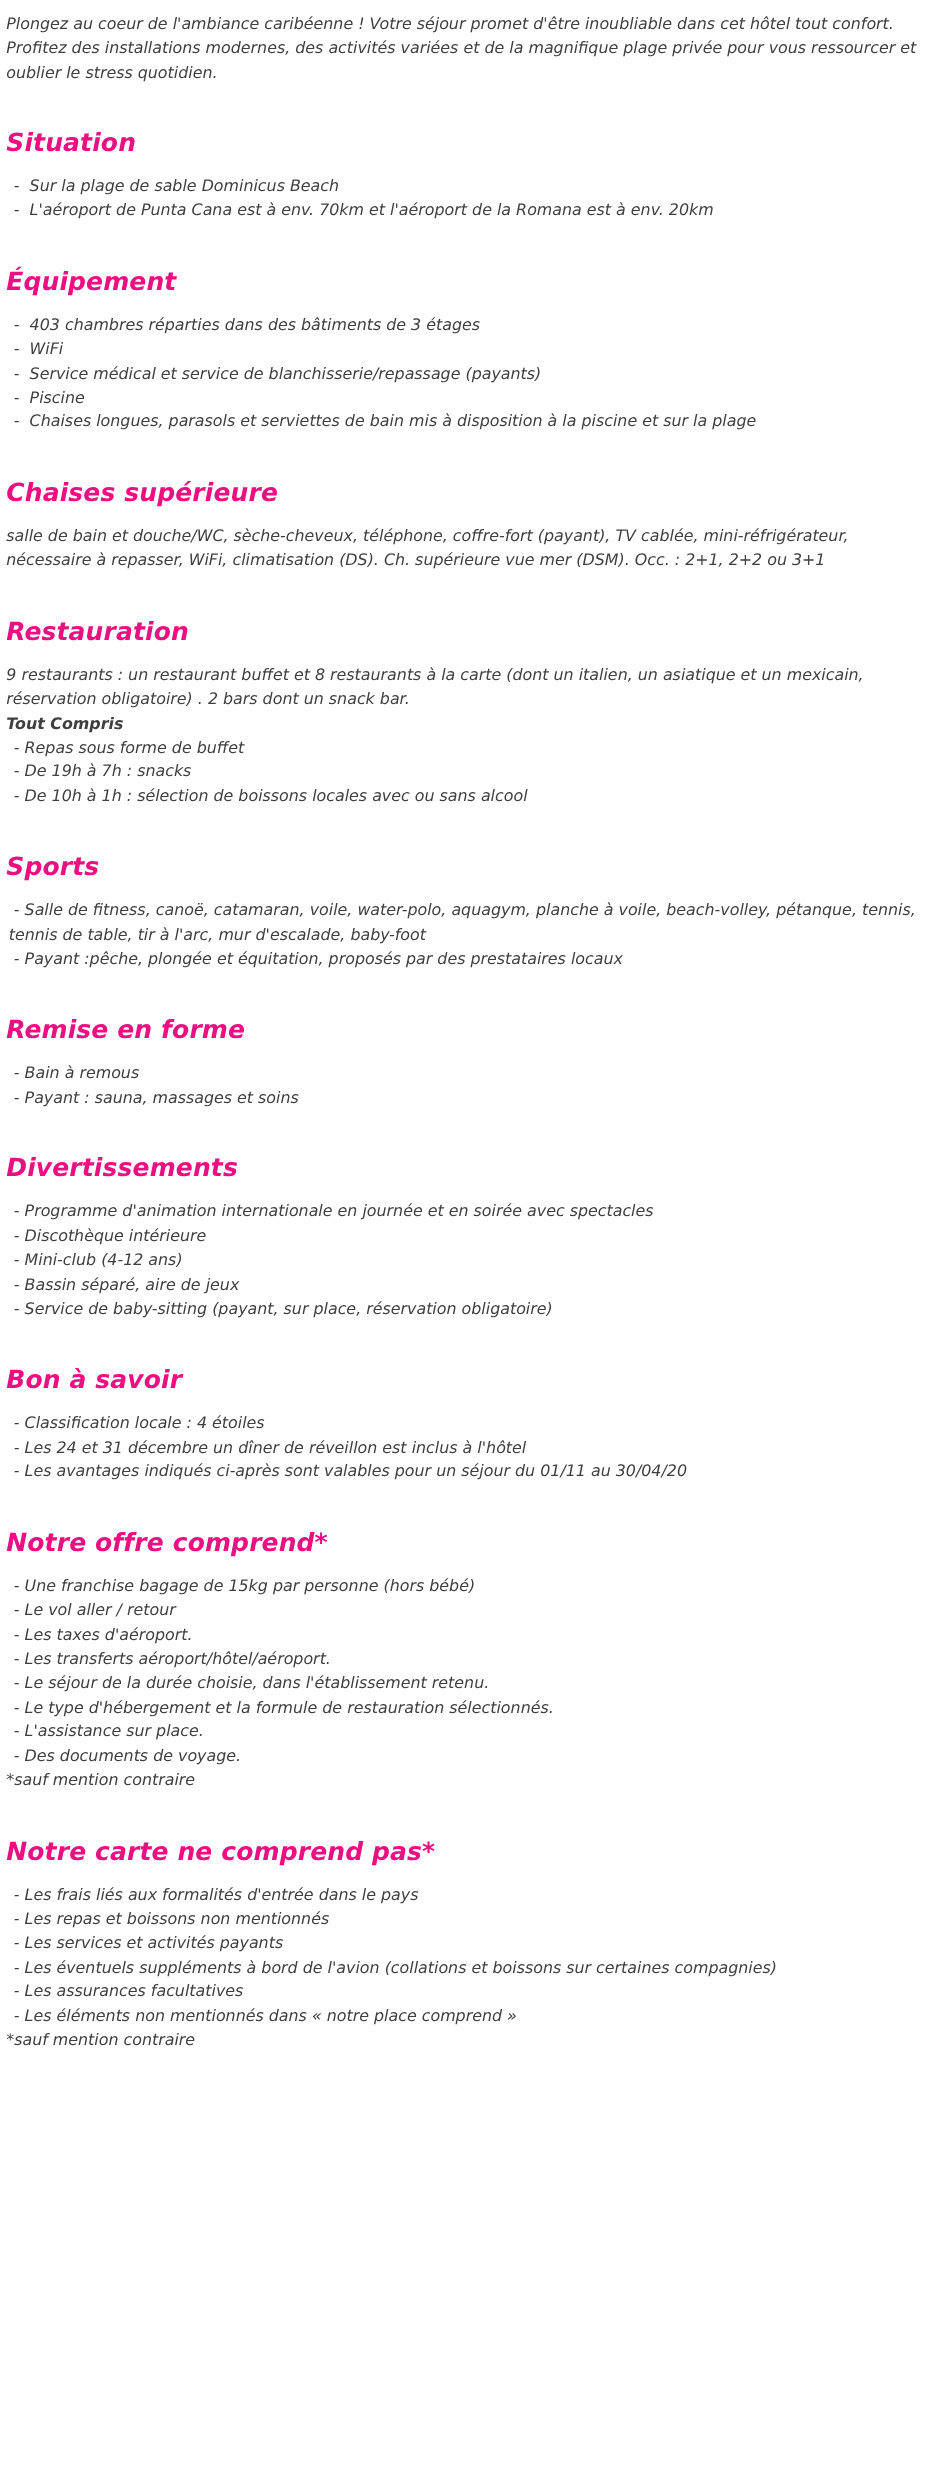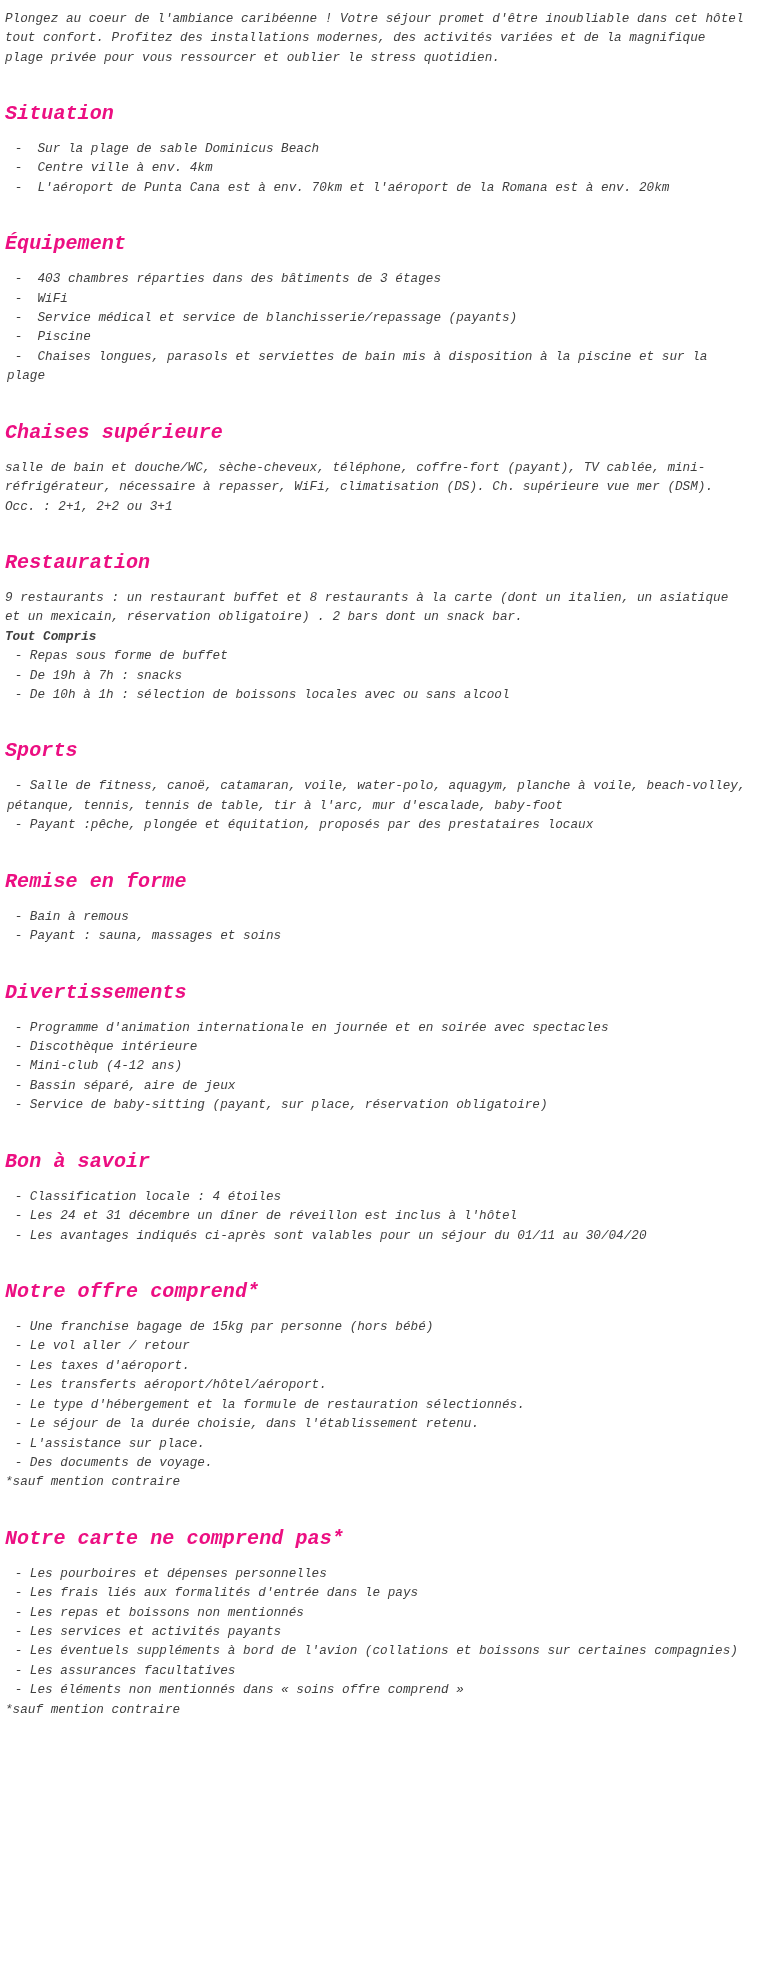--- a/index.html
+++ b/index.html
@@ -12,21 +12,20 @@
     width: 758px;
     height: 1980px;
     overflow: hidden;
     background: var(--page-bg);
     font-family: "DejaVu Sans", sans-serif;
     font-style: italic;
     color: var(--body-color);
   }
   .content {
     padding: 9px 12px 0 5px;
-    font-family: Liberation Mono, monospace;
   }
   .intro {
     font-size: 12.7px;
     line-height: 1.52;
     margin: 0;
     white-space: pre-wrap;
   }
   section { display: block; }
   h2 {
     color: var(--heading-color);
@@ -49,21 +48,20 @@
 </style>
 </head>
 <body>
 
 <div class="content">
   <p class="intro">Plongez au coeur de l'ambiance caribéenne ! Votre séjour promet d'être inoubliable dans cet hôtel tout confort. Profitez des installations modernes, des activités variées et de la magnifique plage privée pour vous ressourcer et oublier le stress quotidien.</p>
   <div>
       <section>
         <h2>Situation</h2>
         <div class="blk li"> -  Sur la plage de sable Dominicus Beach</div>
-        <div class="blk li"> -  Centre ville à env. 4km</div>
         <div class="blk li"> -  L'aéroport de Punta Cana est à env. 70km et l'aéroport de la Romana est à env. 20km</div>
       </section>
       <section>
         <h2>Équipement</h2>
         <div class="blk li"> -  403 chambres réparties dans des bâtiments de 3 étages</div>
         <div class="blk li"> -  WiFi</div>
         <div class="blk li"> -  Service médical et service de blanchisserie/repassage (payants)</div>
         <div class="blk li"> -  Piscine</div>
         <div class="blk li"> -  Chaises longues, parasols et serviettes de bain mis à disposition à la piscine et sur la plage</div>
       </section>
@@ -104,31 +102,30 @@
         <div class="blk li"> - Classification locale : 4 étoiles</div>
         <div class="blk li"> - Les 24 et 31 décembre un dîner de réveillon est inclus à l'hôtel</div>
         <div class="blk li"> - Les avantages indiqués ci-après sont valables pour un séjour du 01/11 au 30/04/20</div>
       </section>
       <section>
         <h2>Notre offre comprend*</h2>
         <div class="blk li"> - Une franchise bagage de 15kg par personne (hors bébé)</div>
         <div class="blk li"> - Le vol aller / retour</div>
         <div class="blk li"> - Les taxes d'aéroport.</div>
         <div class="blk li"> - Les transferts aéroport/hôtel/aéroport.</div>
+        <div class="blk li"> - Le séjour de la durée choisie, dans l'établissement retenu.</div>
         <div class="blk li"> - Le type d'hébergement et la formule de restauration sélectionnés.</div>
-        <div class="blk li"> - Le séjour de la durée choisie, dans l'établissement retenu.</div>
         <div class="blk li"> - L'assistance sur place.</div>
         <div class="blk li"> - Des documents de voyage.</div>
         <div class="blk note">*sauf mention contraire</div>
       </section>
       <section>
         <h2>Notre carte ne comprend pas*</h2>
-        <div class="blk li"> - Les pourboires et dépenses personnelles</div>
         <div class="blk li"> - Les frais liés aux formalités d'entrée dans le pays</div>
         <div class="blk li"> - Les repas et boissons non mentionnés</div>
         <div class="blk li"> - Les services et activités payants</div>
         <div class="blk li"> - Les éventuels suppléments à bord de l'avion (collations et boissons sur certaines compagnies)</div>
         <div class="blk li"> - Les assurances facultatives</div>
-        <div class="blk li"> - Les éléments non mentionnés dans « soins offre comprend »</div>
+        <div class="blk li"> - Les éléments non mentionnés dans « notre place comprend »</div>
         <div class="blk note">*sauf mention contraire</div>
       </section>
     </div>
 </div>
 
 </body></html>

